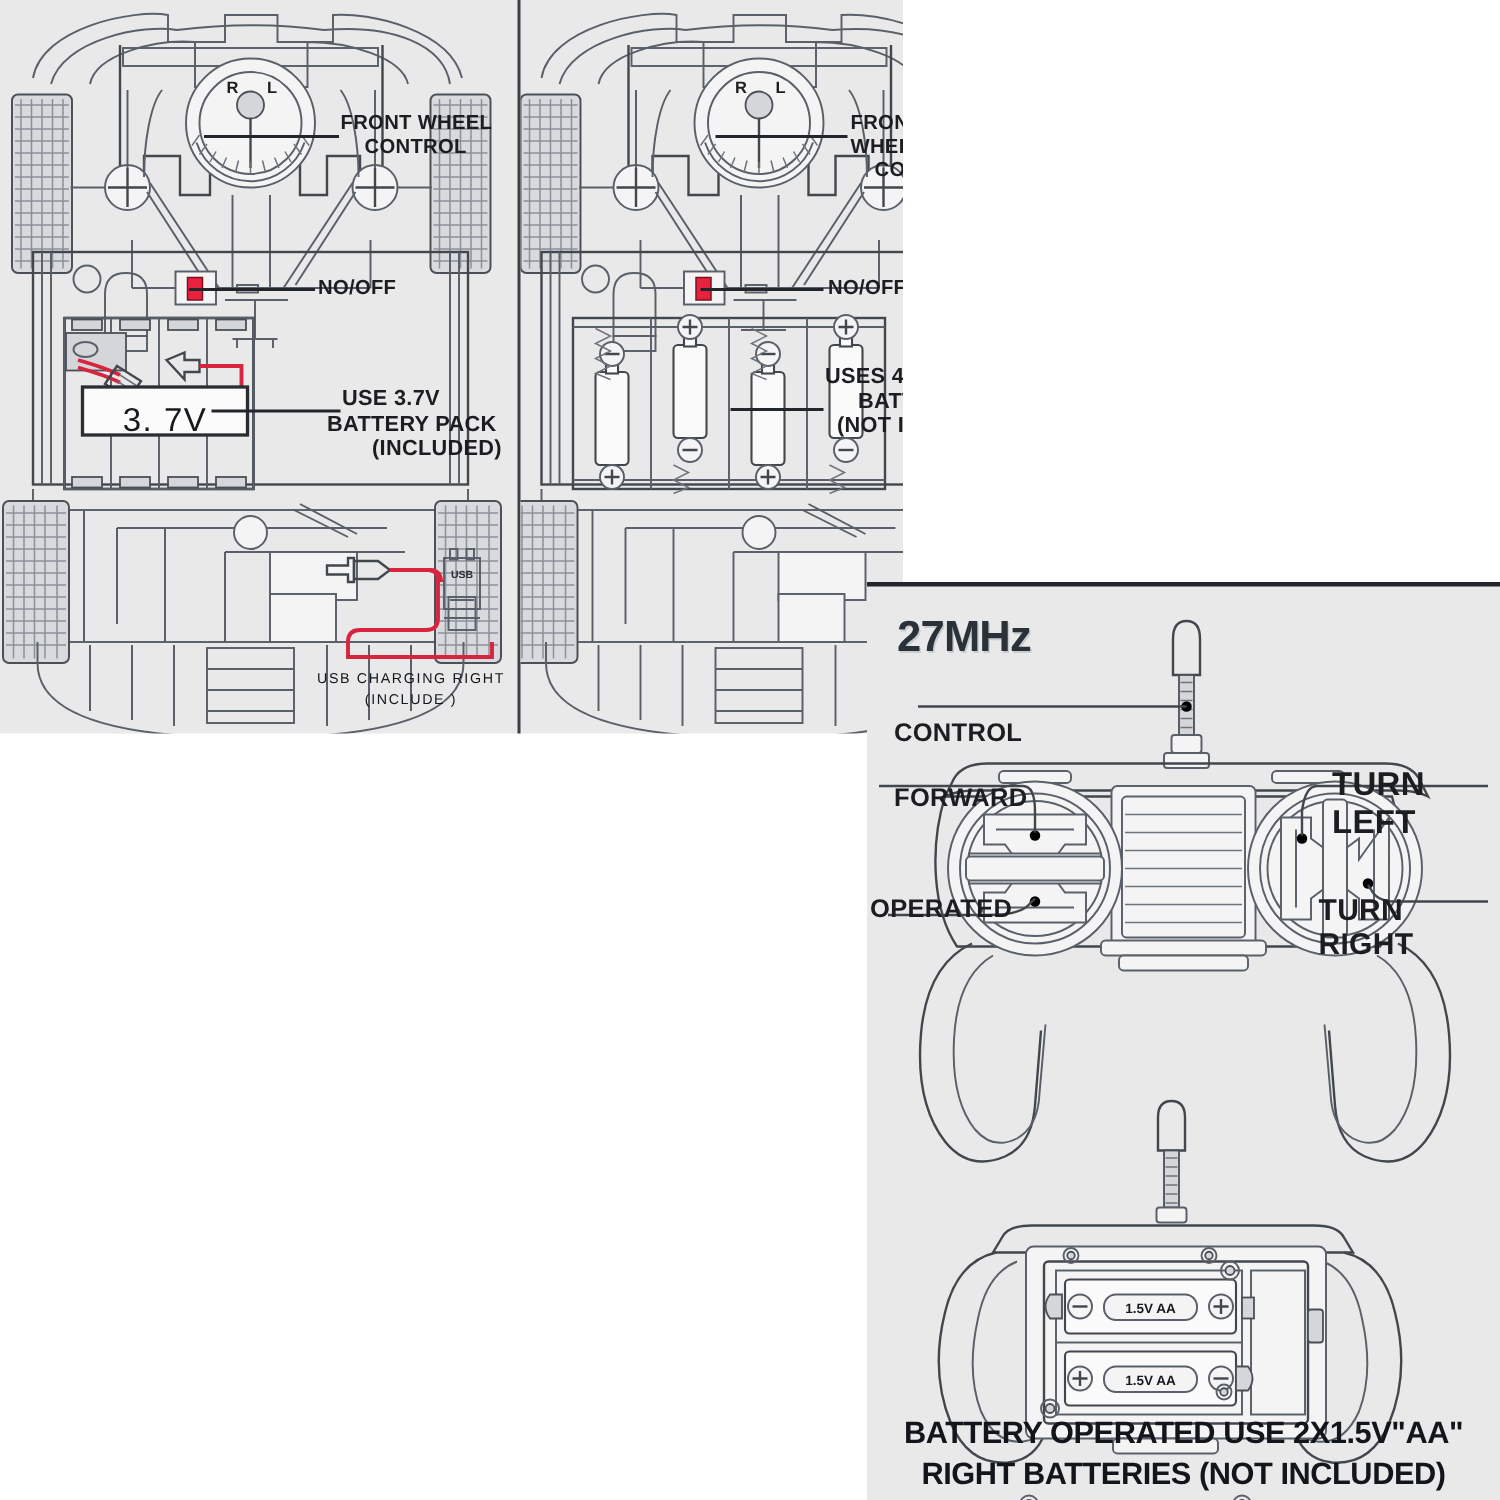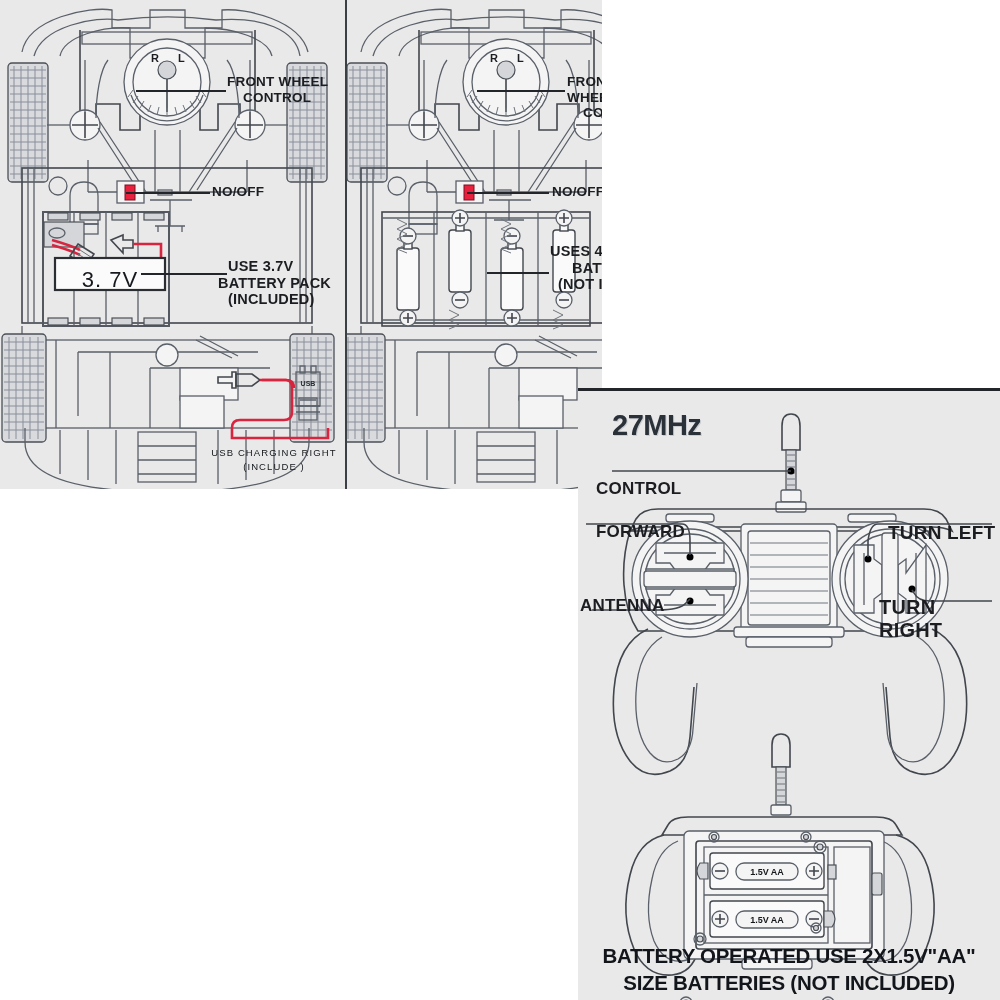--- a/index.html
+++ b/index.html
@@ -184,21 +184,21 @@
     <span style="display:inline-block;margin-left:16px">CONTROL</span>
   </div>
   <div class="leader" style="left:136px;top:90px;width:90px;"></div>
 
   <div class="lbl" style="left:212px;top:184px;font-size:13.5px;">NO/OFF</div>
   <div class="leader" style="left:126px;top:192px;width:84px;"></div>
 
   <div class="lbl" style="left:228px;top:258px;font-size:14.5px;">
     <span>USE 3.7V</span><br>
     <span style="display:inline-block;margin-left:-10px">BATTERY PACK</span><br>
-    <span style="display:inline-block;margin-left:0">(INCLUDED)</span>
+    <span style="display:inline-block;margin-left:20px">(INCLUDED)</span>
   </div>
   <div class="leader" style="left:141px;top:273px;width:86px;"></div>
 
   <div style="position:absolute;left:55px;top:258px;width:110px;height:44px;display:flex;align-items:center;justify-content:center;font-size:22px;color:#15181c;letter-spacing:1px;">3. 7V</div>
 
   <div style="position:absolute;left:299px;top:380px;width:18px;text-align:center;font-size:7px;font-weight:bold;color:#2a2e33;">USB</div>
 
   <div class="lbl thin" style="left:204px;top:446px;width:140px;text-align:center;font-size:9.5px;letter-spacing:1.1px;line-height:1.45;color:#14171b;">
     <span>USB CHARGING RIGHT</span><br>
     <span>(INCLUDE )</span>
@@ -345,21 +345,21 @@
   <div class="lbl" style="left:203px;top:243px;font-size:14.5px;width:175px;">
     <span>USES 4X1.5V “AA”</span><br>
     <span style="display:inline-block;margin-left:22px">BATTERIES</span><br>
     <span style="display:inline-block;margin-left:8px">(NOT INCLUDE)</span>
   </div>
   <div class="leader" style="left:140px;top:272px;width:62px;"></div>
 </div>
 
 <div class="panel" id="panel-remote">
 
-  <div class="title27" style="left:34px;top:18px;text-align:center;">27MHz</div>
+  <div class="title27" style="left:20px;top:18px;text-align:center;">27MHz</div>
 
   <svg width="422" height="612">
 
     <path class="ln2" d="M204 35 q0-12 9-12 q9 0 9 12 v24 h-18 z"></path>
     <rect class="fillg" x="208" y="59" width="10" height="40"></rect>
     <path class="lnd" d="M209 64 h8 M209 70 h8 M209 76 h8 M209 82 h8 M209 88 h8 M209 94 h8"></path>
     <rect class="fillw" x="203" y="99" width="20" height="12" rx="2"></rect>
     <rect class="fillw" x="198" y="111" width="30" height="10" rx="2"></rect>
 
     <path class="ln2" d="M58 128 q6 -10 22 -10 h266 q16 0 22 10 l6 12 q-8 -4 -20 -4 h-282 q-12 0 -20 4 z"></path>
@@ -406,22 +406,22 @@
 
     <path class="ln2" stroke="#22262b" stroke-width="1.6" d="M34 80 H213"></path>
     <path class="ln2" stroke="#22262b" stroke-width="1.6" d="M8 133 H104 Q112 133 112 150 L112 164"></path>
     <path class="ln2" stroke="#22262b" stroke-width="1.6" d="M14 219 H80 Q102 219 108 212 L112 208"></path>
     <path class="ln2" stroke="#22262b" stroke-width="1.6" d="M414 133 H300 Q292 133 290 150 L290 166"></path>
     <path class="ln2" stroke="#22262b" stroke-width="1.6" d="M414 210 H352 Q340 210 336 202 L334 199"></path>
   </svg>
 
   <div class="lbl" style="left:18px;top:88px;font-size:17px;">CONTROL</div>
   <div class="lbl" style="left:18px;top:119px;font-size:17px;margin-top:12px;">FORWARD</div>
-  <div class="lbl" style="left:2px;top:205px;font-size:17px;">ANTENNA</div>
-  <div class="lbl" style="left:310px;top:119px;font-size:19px;margin-top:12px;">TURN LEFT</div>
+  <div class="lbl" style="left:2px;top:205px;font-size:17px;">OPERATED</div>
+  <div class="lbl" style="left:310px;top:119px;font-size:22px;">TURN LEFT</div>
   <div class="lbl" style="left:301px;top:205px;font-size:20px;">TURN RIGHT</div>
 
   <svg width="422" height="612" style="top:0;">
     <g transform="translate(0,322)">
 
       <path class="ln2" d="M194 32 q0-11 9-11 q9 0 9 11 v22 h-18 z"></path>
       <rect class="fillg" x="198" y="54" width="10" height="38"></rect>
       <path class="lnd" d="M199 59 h8 M199 65 h8 M199 71 h8 M199 77 h8 M199 83 h8 M199 89 h8"></path>
       <rect class="fillw" x="193" y="92" width="20" height="10" rx="2"></rect>
 
@@ -472,15 +472,15 @@
 
       <rect class="fillw" x="164" y="246" width="70" height="10" rx="3"></rect>
     </g>
   </svg>
 
   <div style="position:absolute;left:158px;top:472px;width:62px;height:17px;display:flex;align-items:center;justify-content:center;font-size:9px;font-weight:bold;color:#15181c;">1.5V AA</div>
   <div style="position:absolute;left:158px;top:520px;width:62px;height:17px;display:flex;align-items:center;justify-content:center;font-size:9px;font-weight:bold;color:#15181c;">1.5V AA</div>
 
   <div class="bottomcap" style="left:0;top:552px;width:422px;">
     <span>BATTERY OPERATED USE 2X1.5V"AA"</span><br>
-    <span>SIZE BATTERIES (NOT INCLUDED)</span>
+    <span>RIGHT BATTERIES (NOT INCLUDED)</span>
   </div>
 </div>
 
 </body></html>

